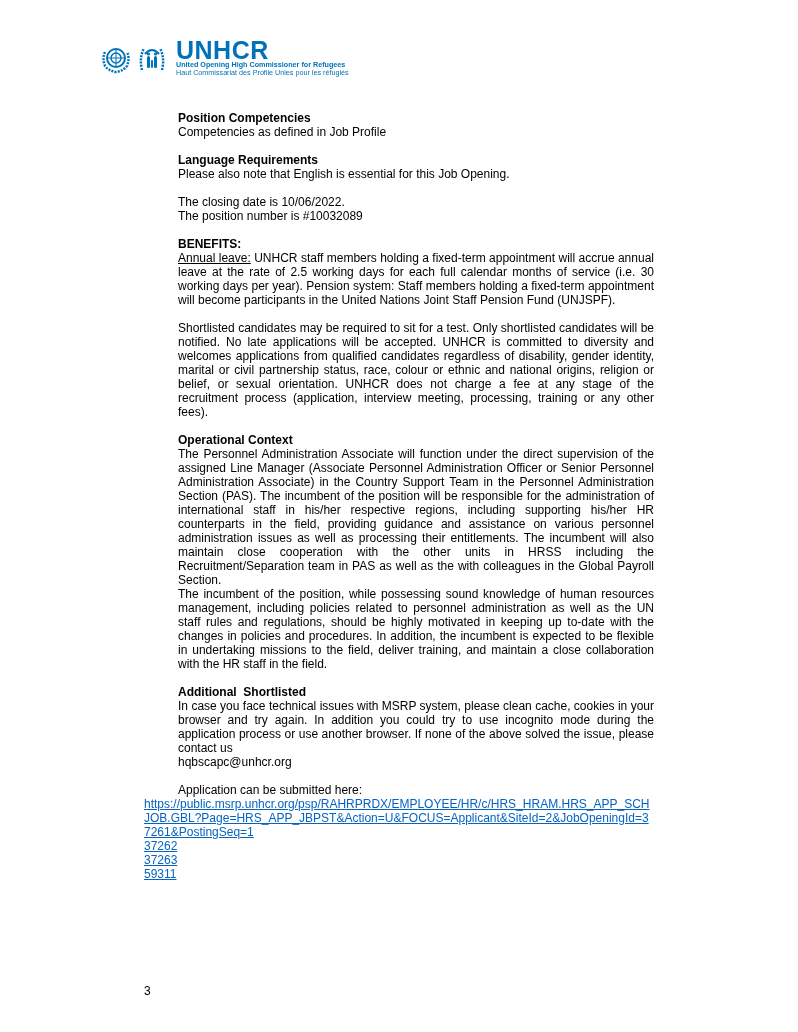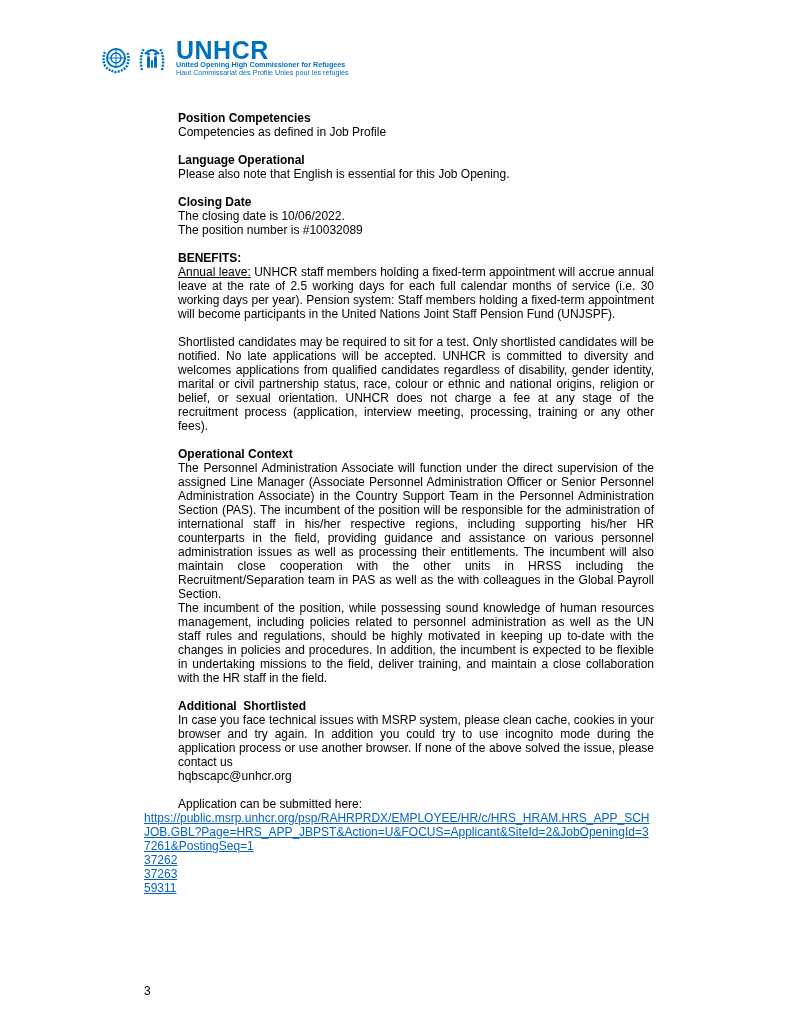--- a/index.html
+++ b/index.html
@@ -48,25 +48,24 @@
     <span class="en">United Opening High Commissioner for Refugees</span>
     <span class="fr">Haut Commissariat des Profile Unies pour les réfugiés</span>
   </div>
 </div>
 
 <div class="content">
   <p class="h">Position Competencies</p>
   <p>Competencies as defined in Job Profile</p>
   <div class="gap"></div>
 
-  <p class="h">Language Operational</p>
+  <p class="h">Language Requirements</p>
   <p>Please also note that English is essential for this Job Opening.</p>
   <div class="gap"></div>
 
-  <p class="h">Closing Date</p>
   <p>The closing date is 10/06/2022.</p>
   <p>The position number is #10032089</p>
   <div class="gap"></div>
 
   <p class="h">BENEFITS:</p>
   <p class="justify"><span class="u">Annual leave:</span><span> UNHCR staff members holding a fixed-term appointment will accrue annual leave at the rate of 2.5 working days for each full calendar months of service (i.e. 30 working days per year). Pension system: Staff members holding a fixed-term appointment will become participants in the United Nations Joint Staff Pension Fund (UNJSPF).</span></p>
   <div class="gap"></div>
 
   <p class="justify">Shortlisted candidates may be required to sit for a test. Only shortlisted candidates will be notified. No late applications will be accepted. UNHCR is committed to diversity and welcomes applications from qualified candidates regardless of disability, gender identity, marital or civil partnership status, race, colour or ethnic and national origins, religion or belief, or sexual orientation. UNHCR does not charge a fee at any stage of the recruitment process (application, interview meeting, processing, training or any other fees).</p>
   <div class="gap"></div>

